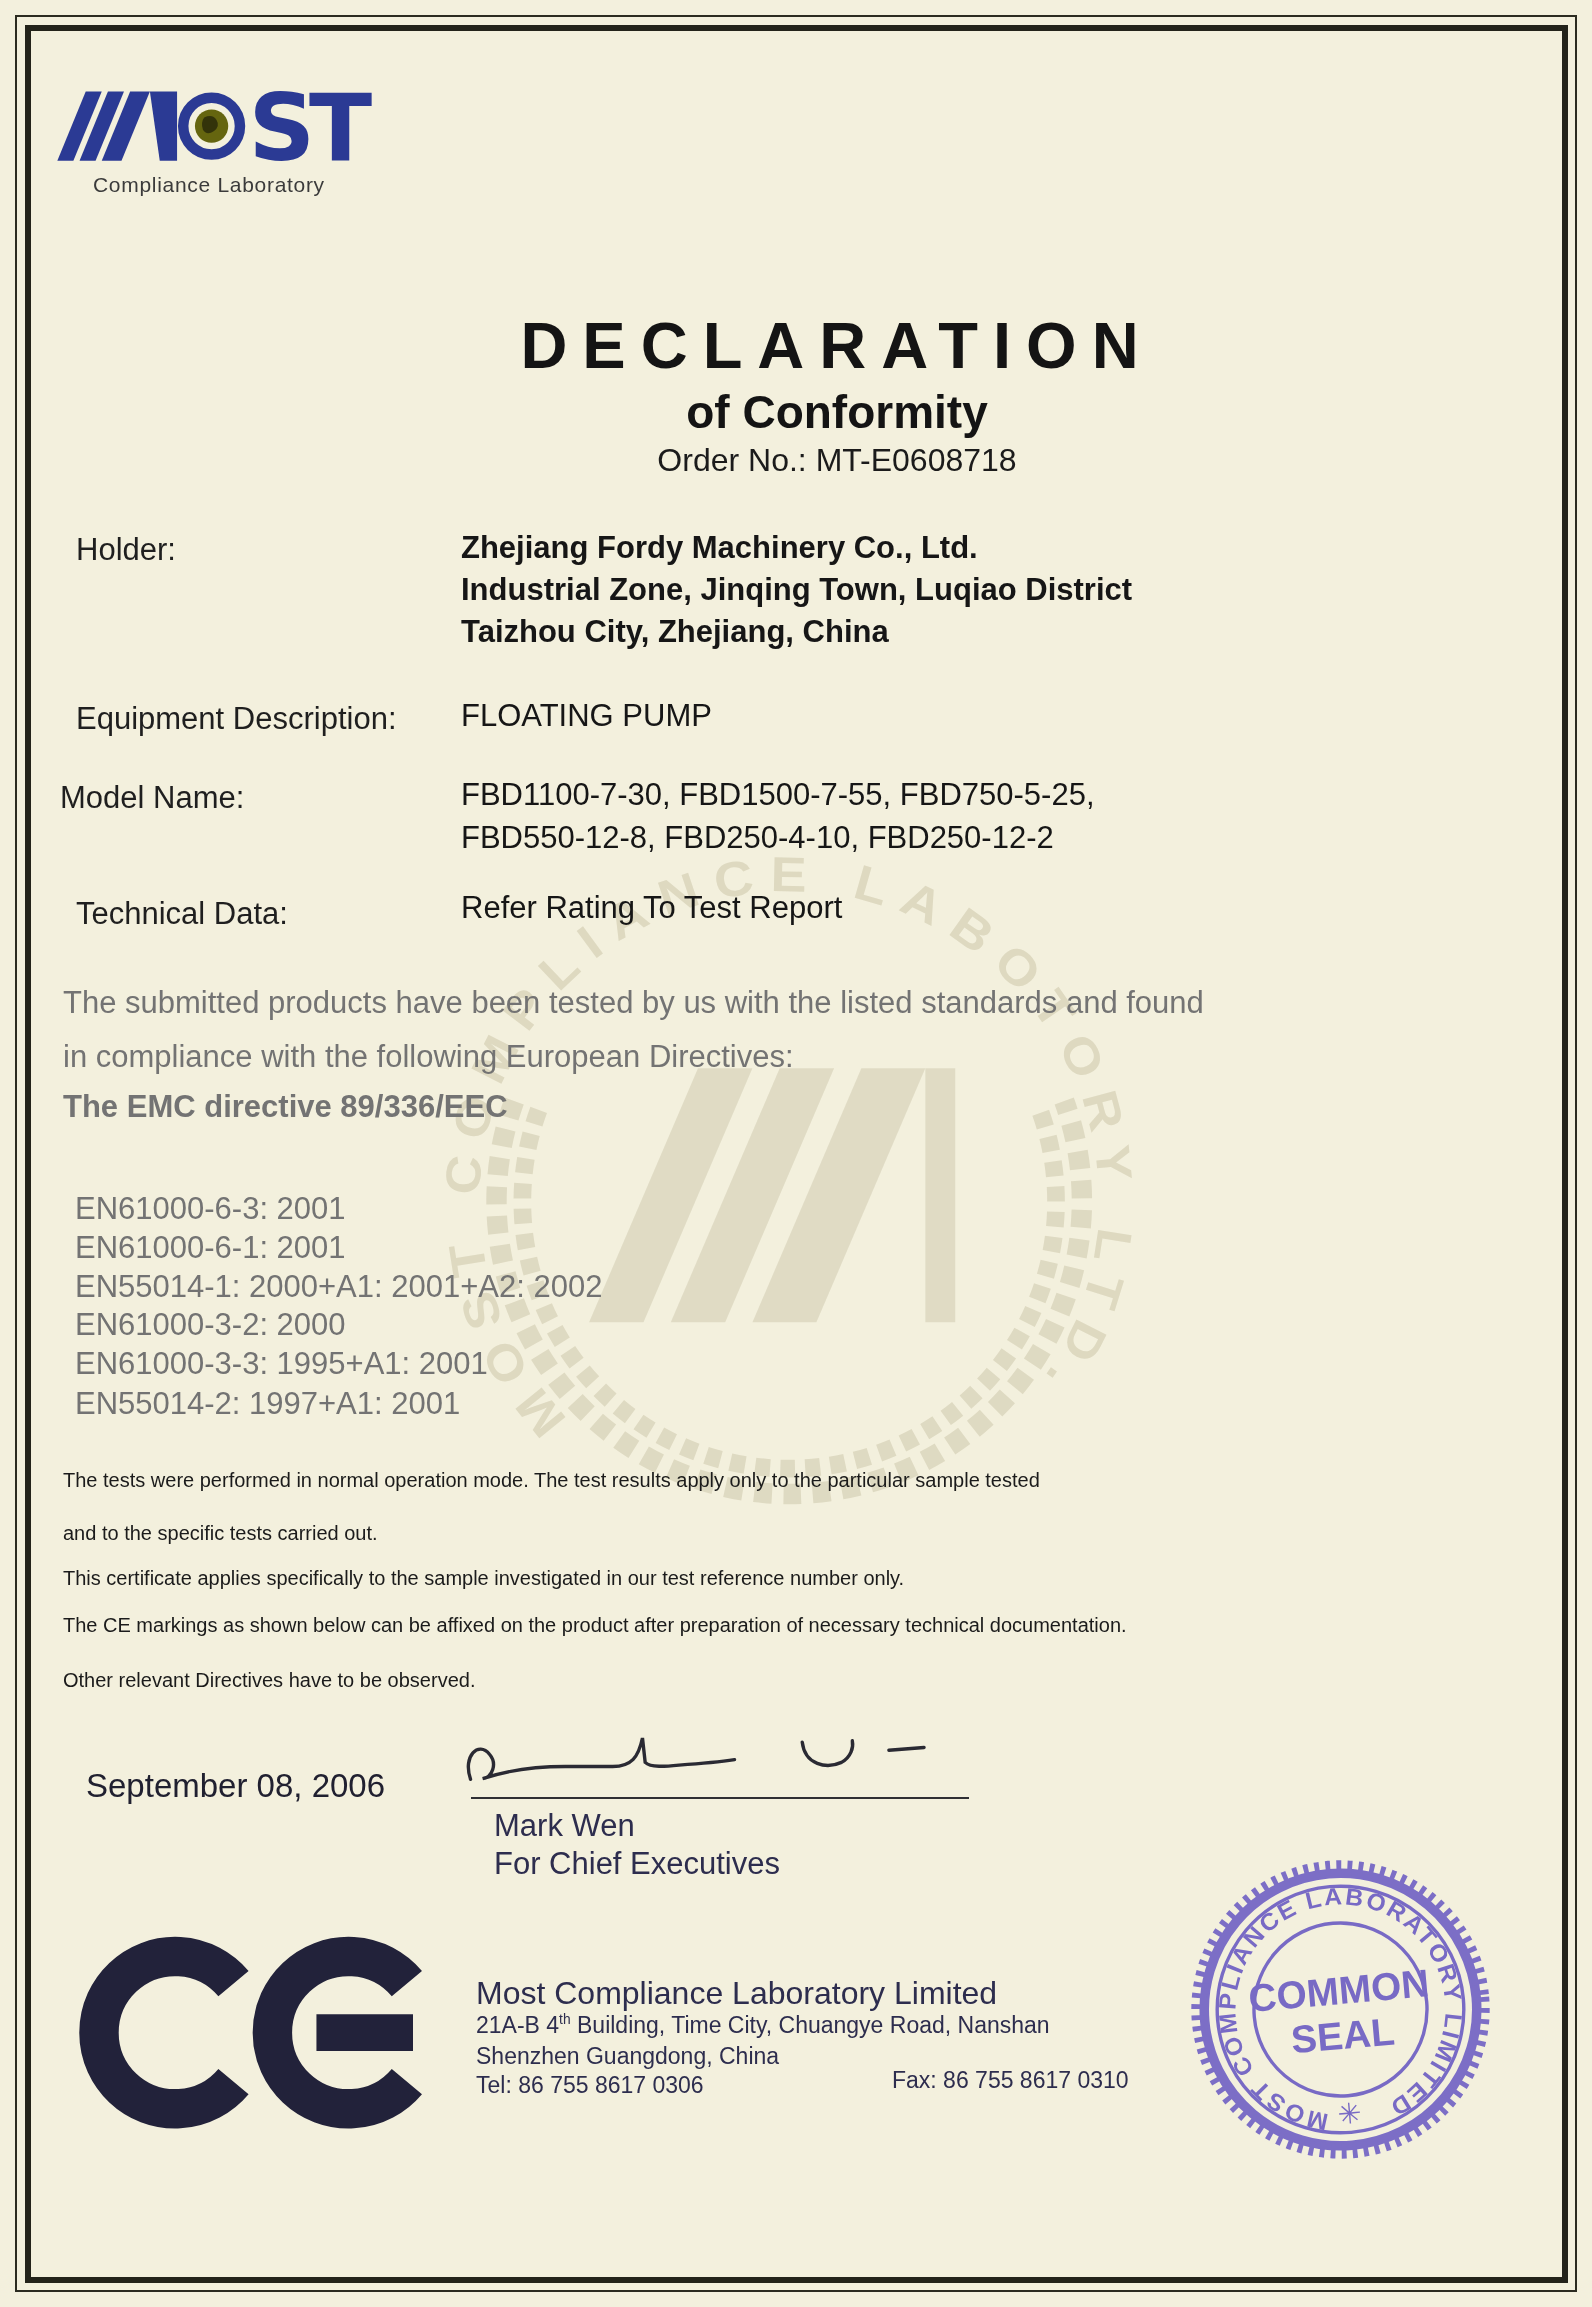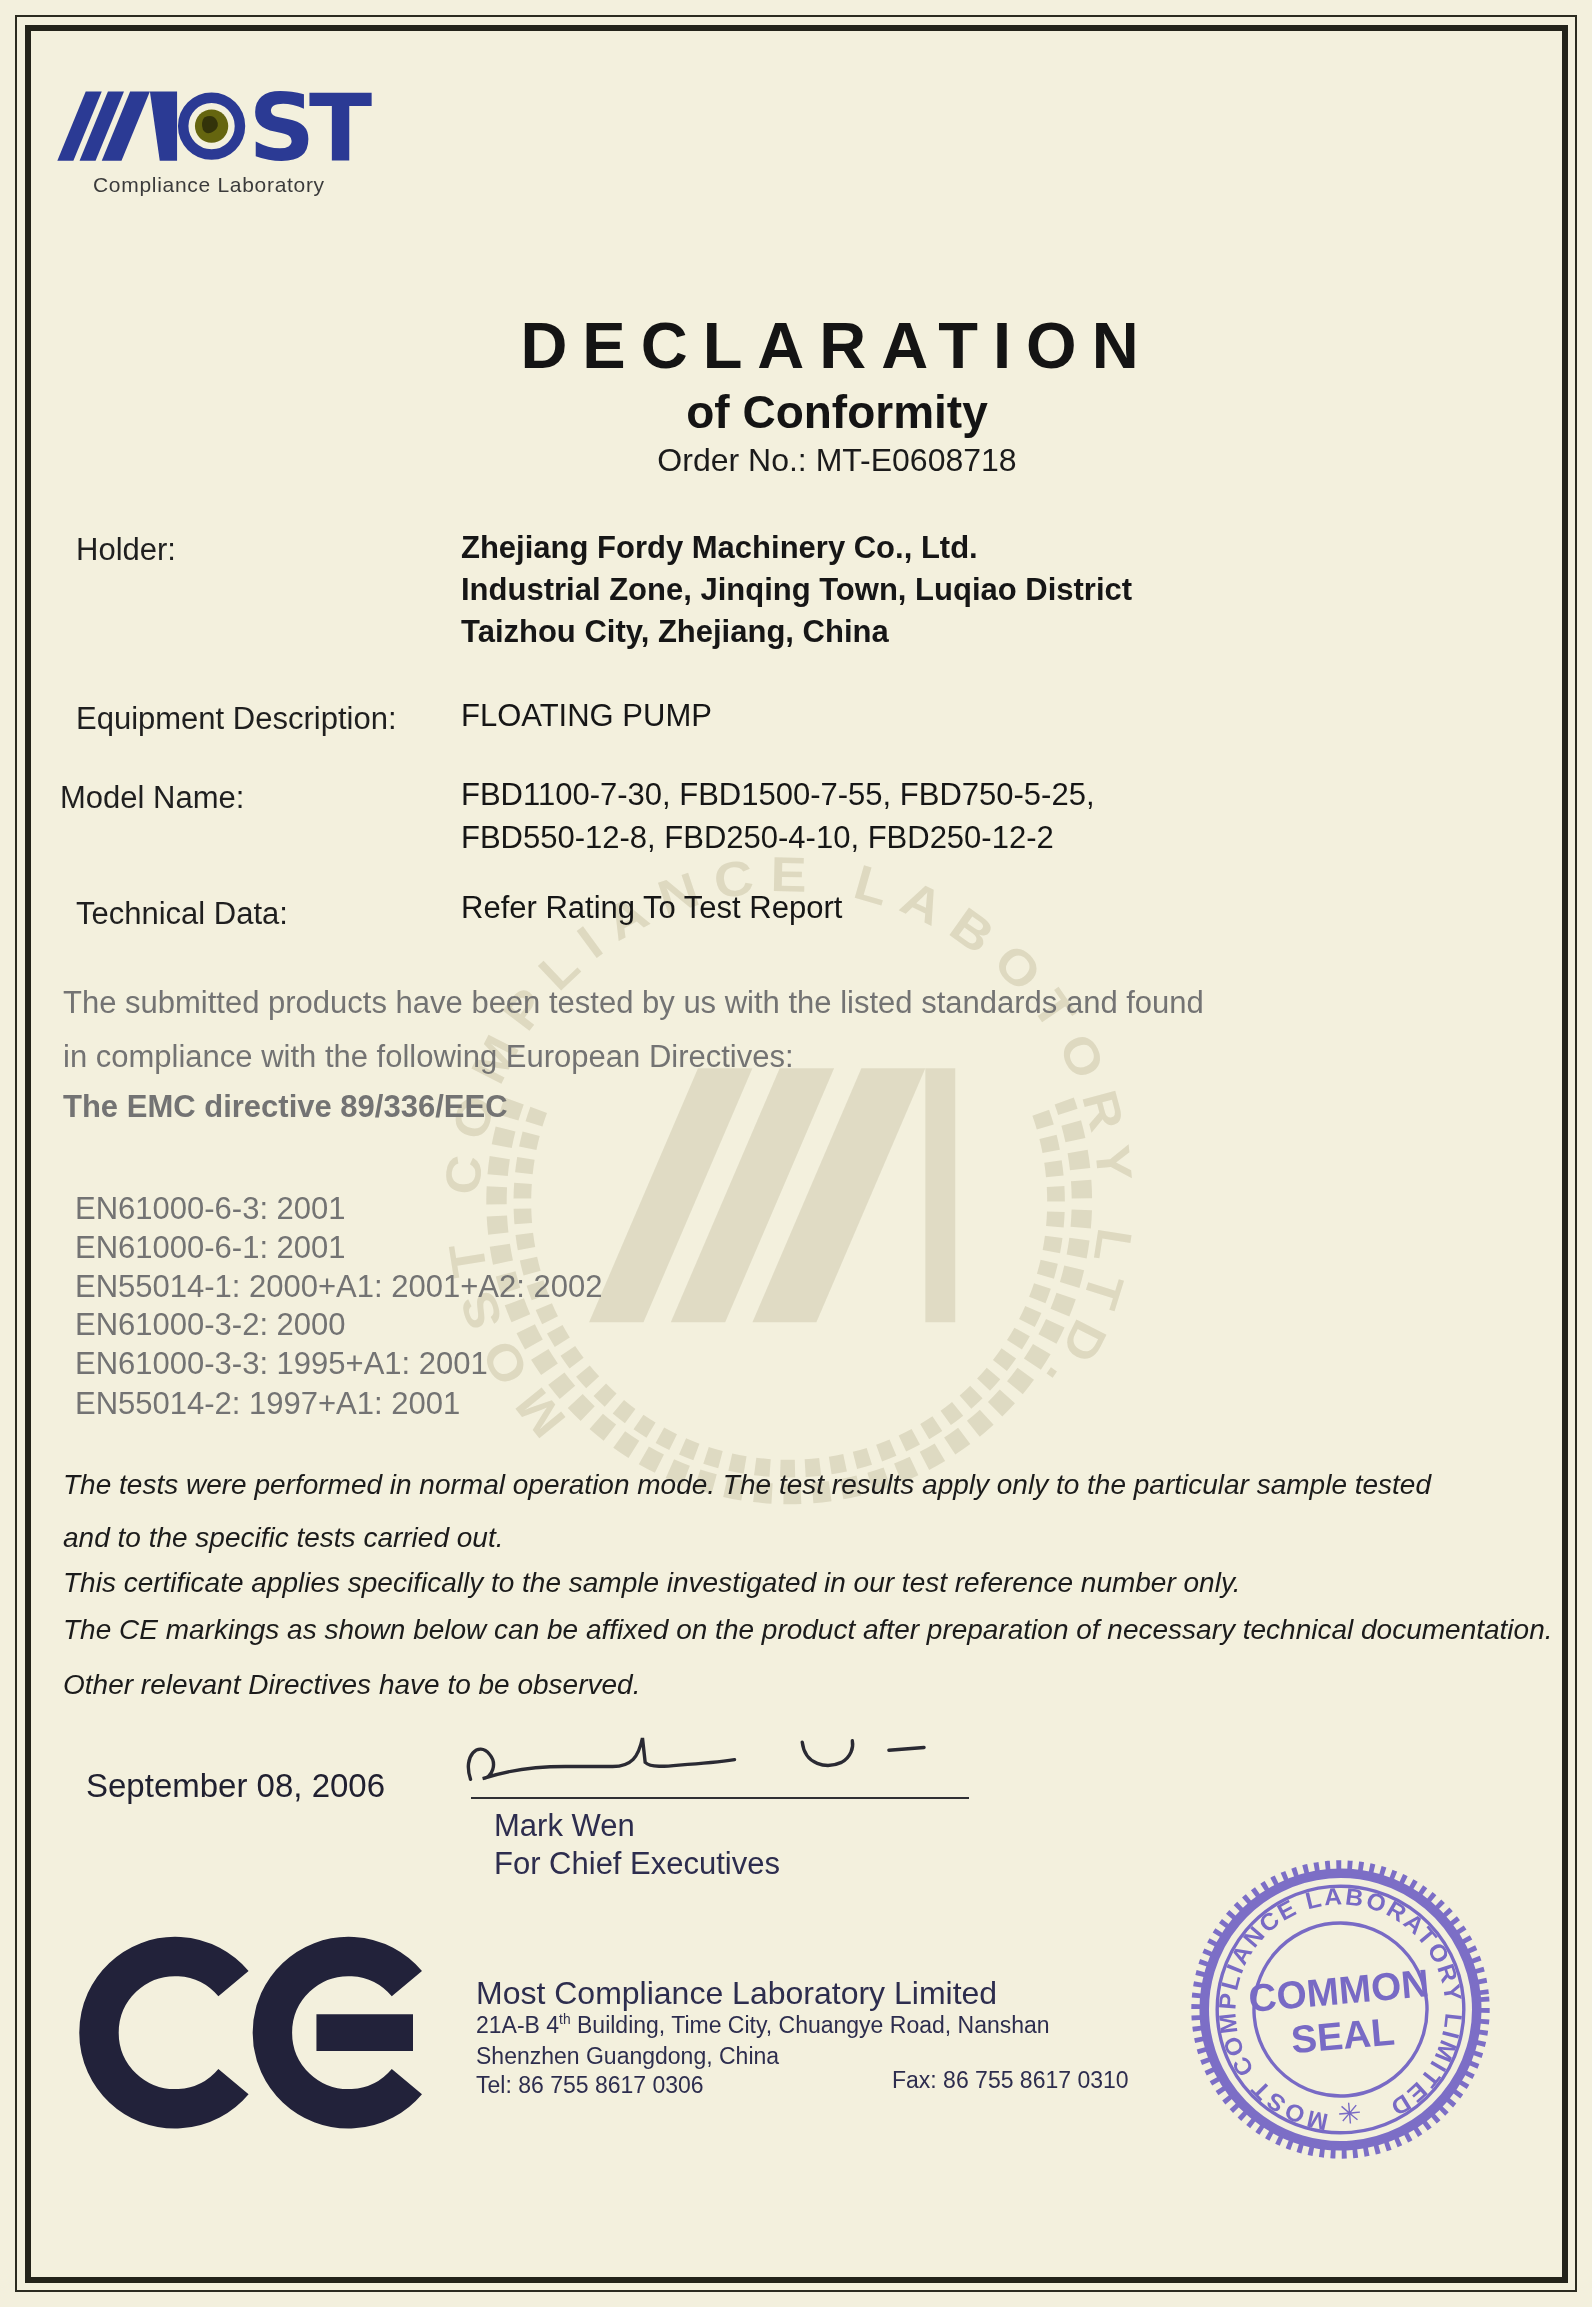--- a/index.html
+++ b/index.html
@@ -4,21 +4,21 @@
 <style>
   html,body{margin:0;padding:0;background:#d8d5c4;}
   #page{position:relative;width:1592px;height:2307px;background:#f3f0dd;overflow:hidden;
         font-family:"Liberation Sans",sans-serif;color:#1c1c1c;}
   .abs{position:absolute;}
   .frame{position:absolute;pointer-events:none;}
   .lbl{font-size:31px;color:#1f1f1f;white-space:nowrap;}
   .val{font-size:31px;color:#161616;white-space:nowrap;}
   .bold{font-weight:bold;}
   .body-line{font-size:31px;color:#737373;white-space:nowrap;}
-  .note-line{font-size:28px;color:#1b1b1b;white-space:nowrap;font-style:italic;}
+  .note-line{font-size:20px;color:#1b1b1b;white-space:nowrap;}
   .navy{color:#2d2d4e;text-align:right;}
   .center{text-align:center;}
   sup.sup{font-size:60%;vertical-align:super;}
 </style>
 </head>
 <body>
 
 <div id="page">
 
   <div class="frame" style="left:15px;top:15px;right:15px;bottom:15px;border:2.7px solid #2b2b20;"></div>

